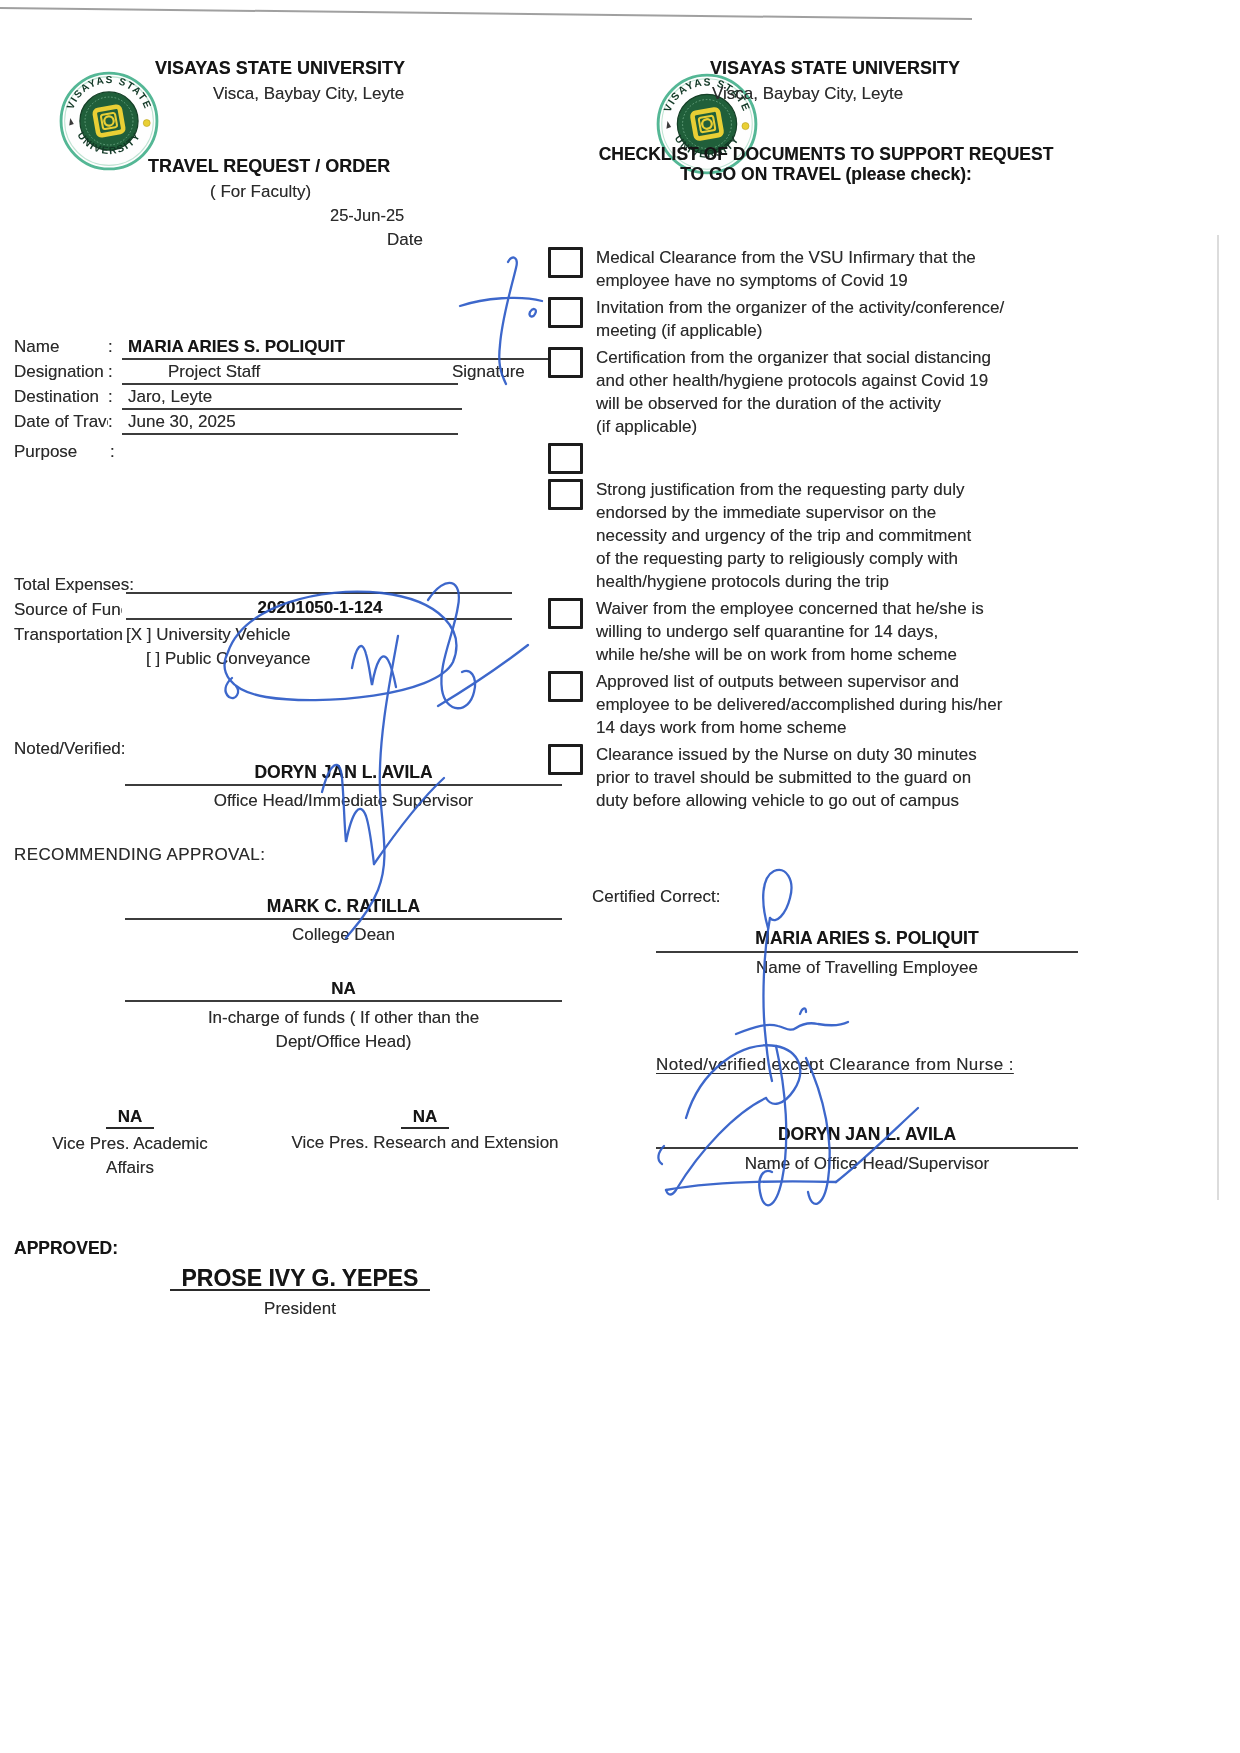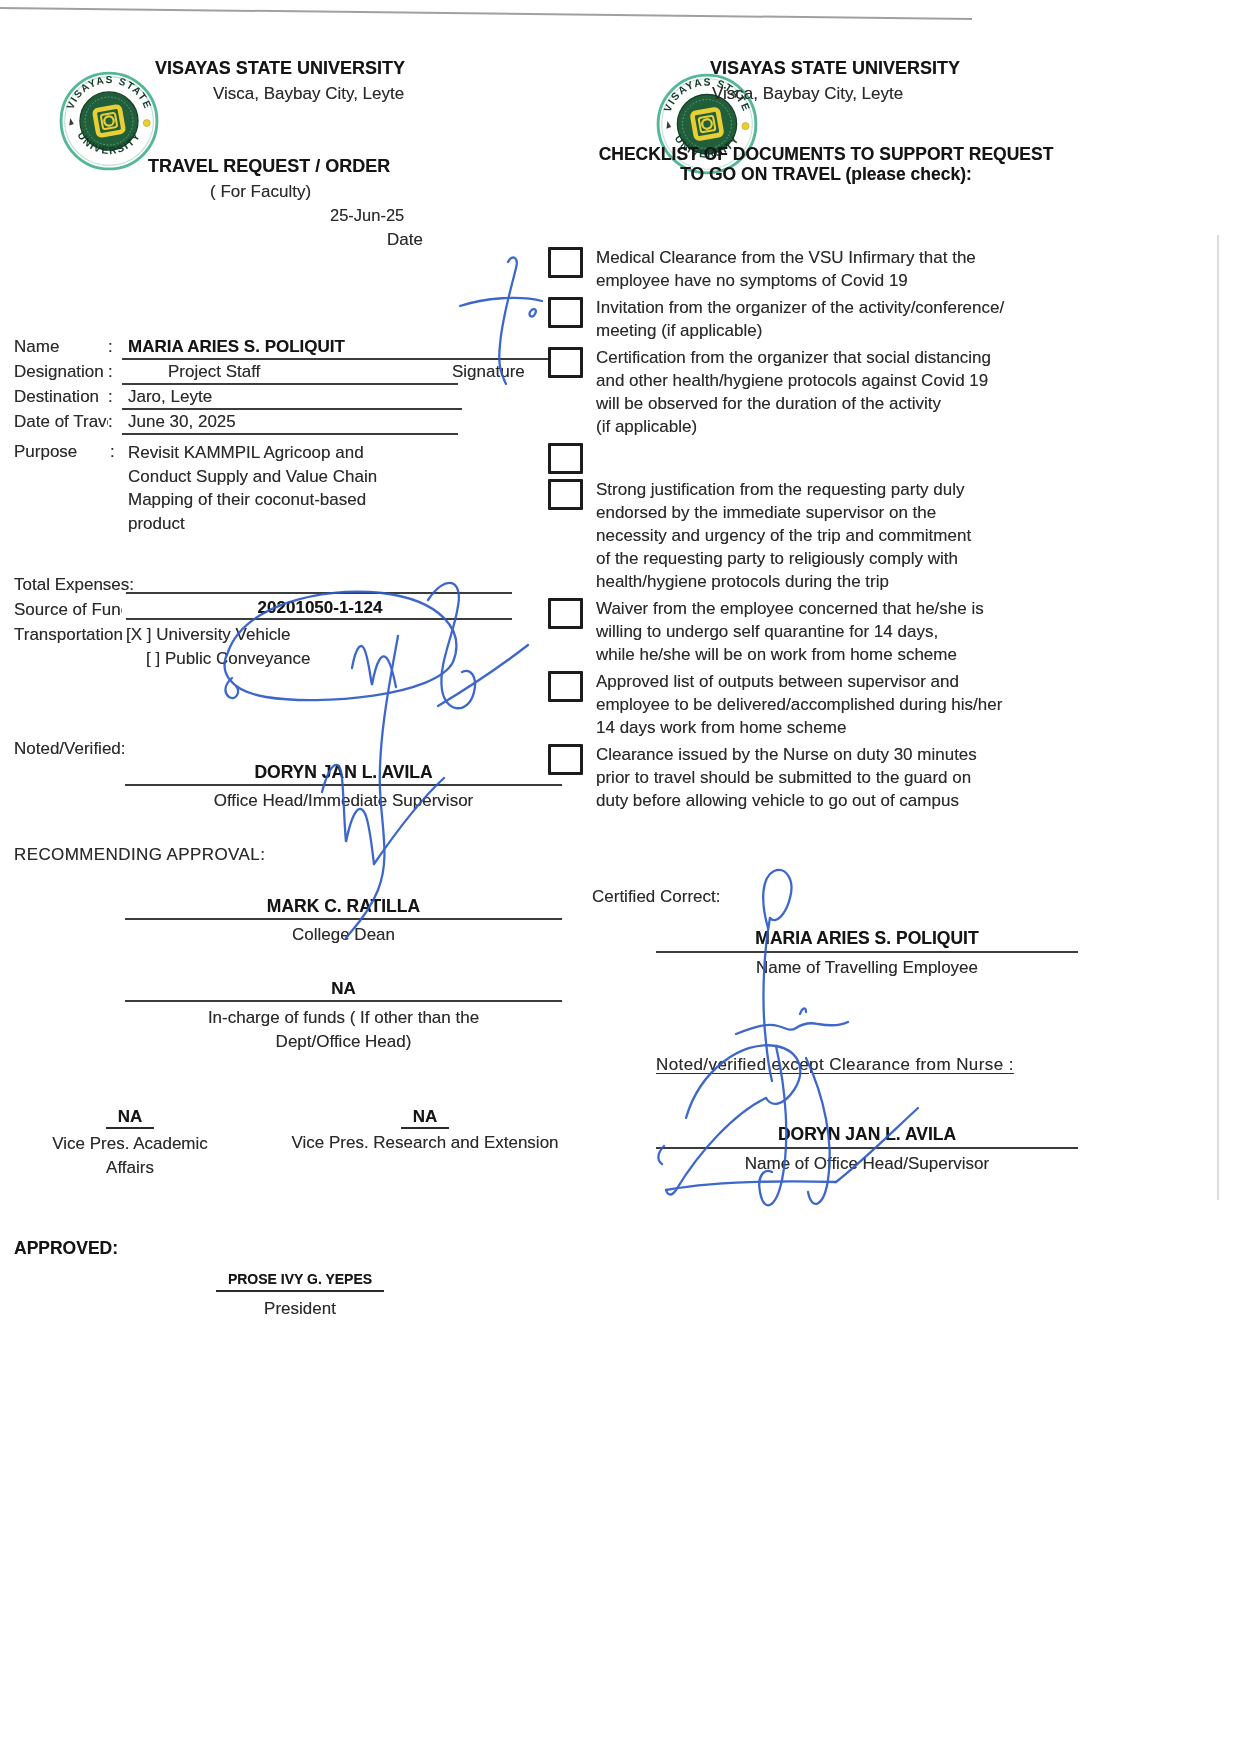--- a/index.html
+++ b/index.html
@@ -79,24 +79,20 @@
   <div class="t" style="left:128px;top:386px;">Jaro, Leyte</div>
   <div class="ul" style="left:122px;top:408px;width:340px;"></div>
 
   <div class="t clip" style="left:14px;top:411px;width:94px;">Date of Travel</div>
   <div class="t" style="left:108px;top:411px;">:</div>
   <div class="t" style="left:128px;top:411px;">June 30, 2025</div>
   <div class="ul" style="left:122px;top:433px;width:336px;"></div>
 
   <div class="t clip" style="left:14px;top:441px;width:94px;">Purpose</div>
   <div class="t" style="left:110px;top:441px;">:</div>
-  <div class="t pre" style="left:128px;top:441px;width:340px;white-space:pre-line;">Revisit KAMMPIL Agricoop and
-Conduct Supply and Value Chain
-Mapping of their coconut-based
-product</div>
 
   <div class="t" style="left:14px;top:574px;">Total Expenses:</div>
   <div class="ul" style="left:126px;top:592px;width:386px;"></div>
 
   <div class="t clip" style="left:14px;top:599px;width:108px;">Source of Fund</div>
   <div class="t b ctr" style="left:140px;top:597px;width:360px;">20201050-1-124</div>
   <div class="ul" style="left:126px;top:618px;width:386px;"></div>
 
   <div class="t clip" style="left:14px;top:624px;width:112px;">Transportation</div>
   <div class="t" style="left:126px;top:624px;">[X ] University Vehicle</div>
@@ -117,21 +113,21 @@
   <div class="t pre ctr" style="left:125px;top:1006px;width:437px;white-space:pre-line;">In-charge of  funds ( If other than the
 Dept/Office Head)</div>
 
   <div class="t ctr" style="left:30px;top:1106px;width:200px;"><span class="udeco b">NA</span></div>
   <div class="t pre ctr" style="left:30px;top:1132px;width:200px;white-space:pre-line;">Vice Pres. Academic
 Affairs</div>
   <div class="t ctr" style="left:255px;top:1106px;width:340px;"><span class="udeco b">NA</span></div>
   <div class="t ctr" style="left:255px;top:1132px;width:340px;">Vice Pres. Research and Extension</div>
 
   <div class="t b" style="left:14px;top:1238px;font-size:17.5px;">APPROVED:</div>
-  <div class="t ctr" style="left:150px;top:1268px;width:300px;"><span class="udeco b" style="font-size:14px;">PROSE IVY G. YEPES</span></div>
+  <div class="t ctr" style="left:150px;top:1268px;width:300px;"><span class="udeco b" style="font-size:23px;">PROSE IVY G. YEPES</span></div>
   <div class="t ctr" style="left:150px;top:1298px;width:300px;">President</div>
 
   <svg class="seal" style="left:655px;top:72px;" width="104" height="104" viewBox="0 0 100 100">
     <circle cx="50" cy="50" r="47" fill="#fefefe" stroke="#54b795" stroke-width="2.8"></circle>
     <circle cx="50" cy="50" r="43.5" fill="none" stroke="#bfe3d2" stroke-width="1"></circle>
     <circle cx="50" cy="50" r="28.5" fill="#205f3a" stroke="#143f26" stroke-width="1.2"></circle>
     <circle cx="50" cy="50" r="23.5" fill="none" stroke="#6aa583" stroke-width="0.9" stroke-dasharray="1.6 1.8"></circle>
     <g transform="rotate(-10 50 50)">
       <rect x="37.5" y="37.5" width="25" height="25" rx="3.5" fill="none" stroke="#e9cf34" stroke-width="4.5"></rect>
       <rect x="43" y="43" width="14" height="14" rx="2" fill="none" stroke="#e9cf34" stroke-width="2"></rect>

